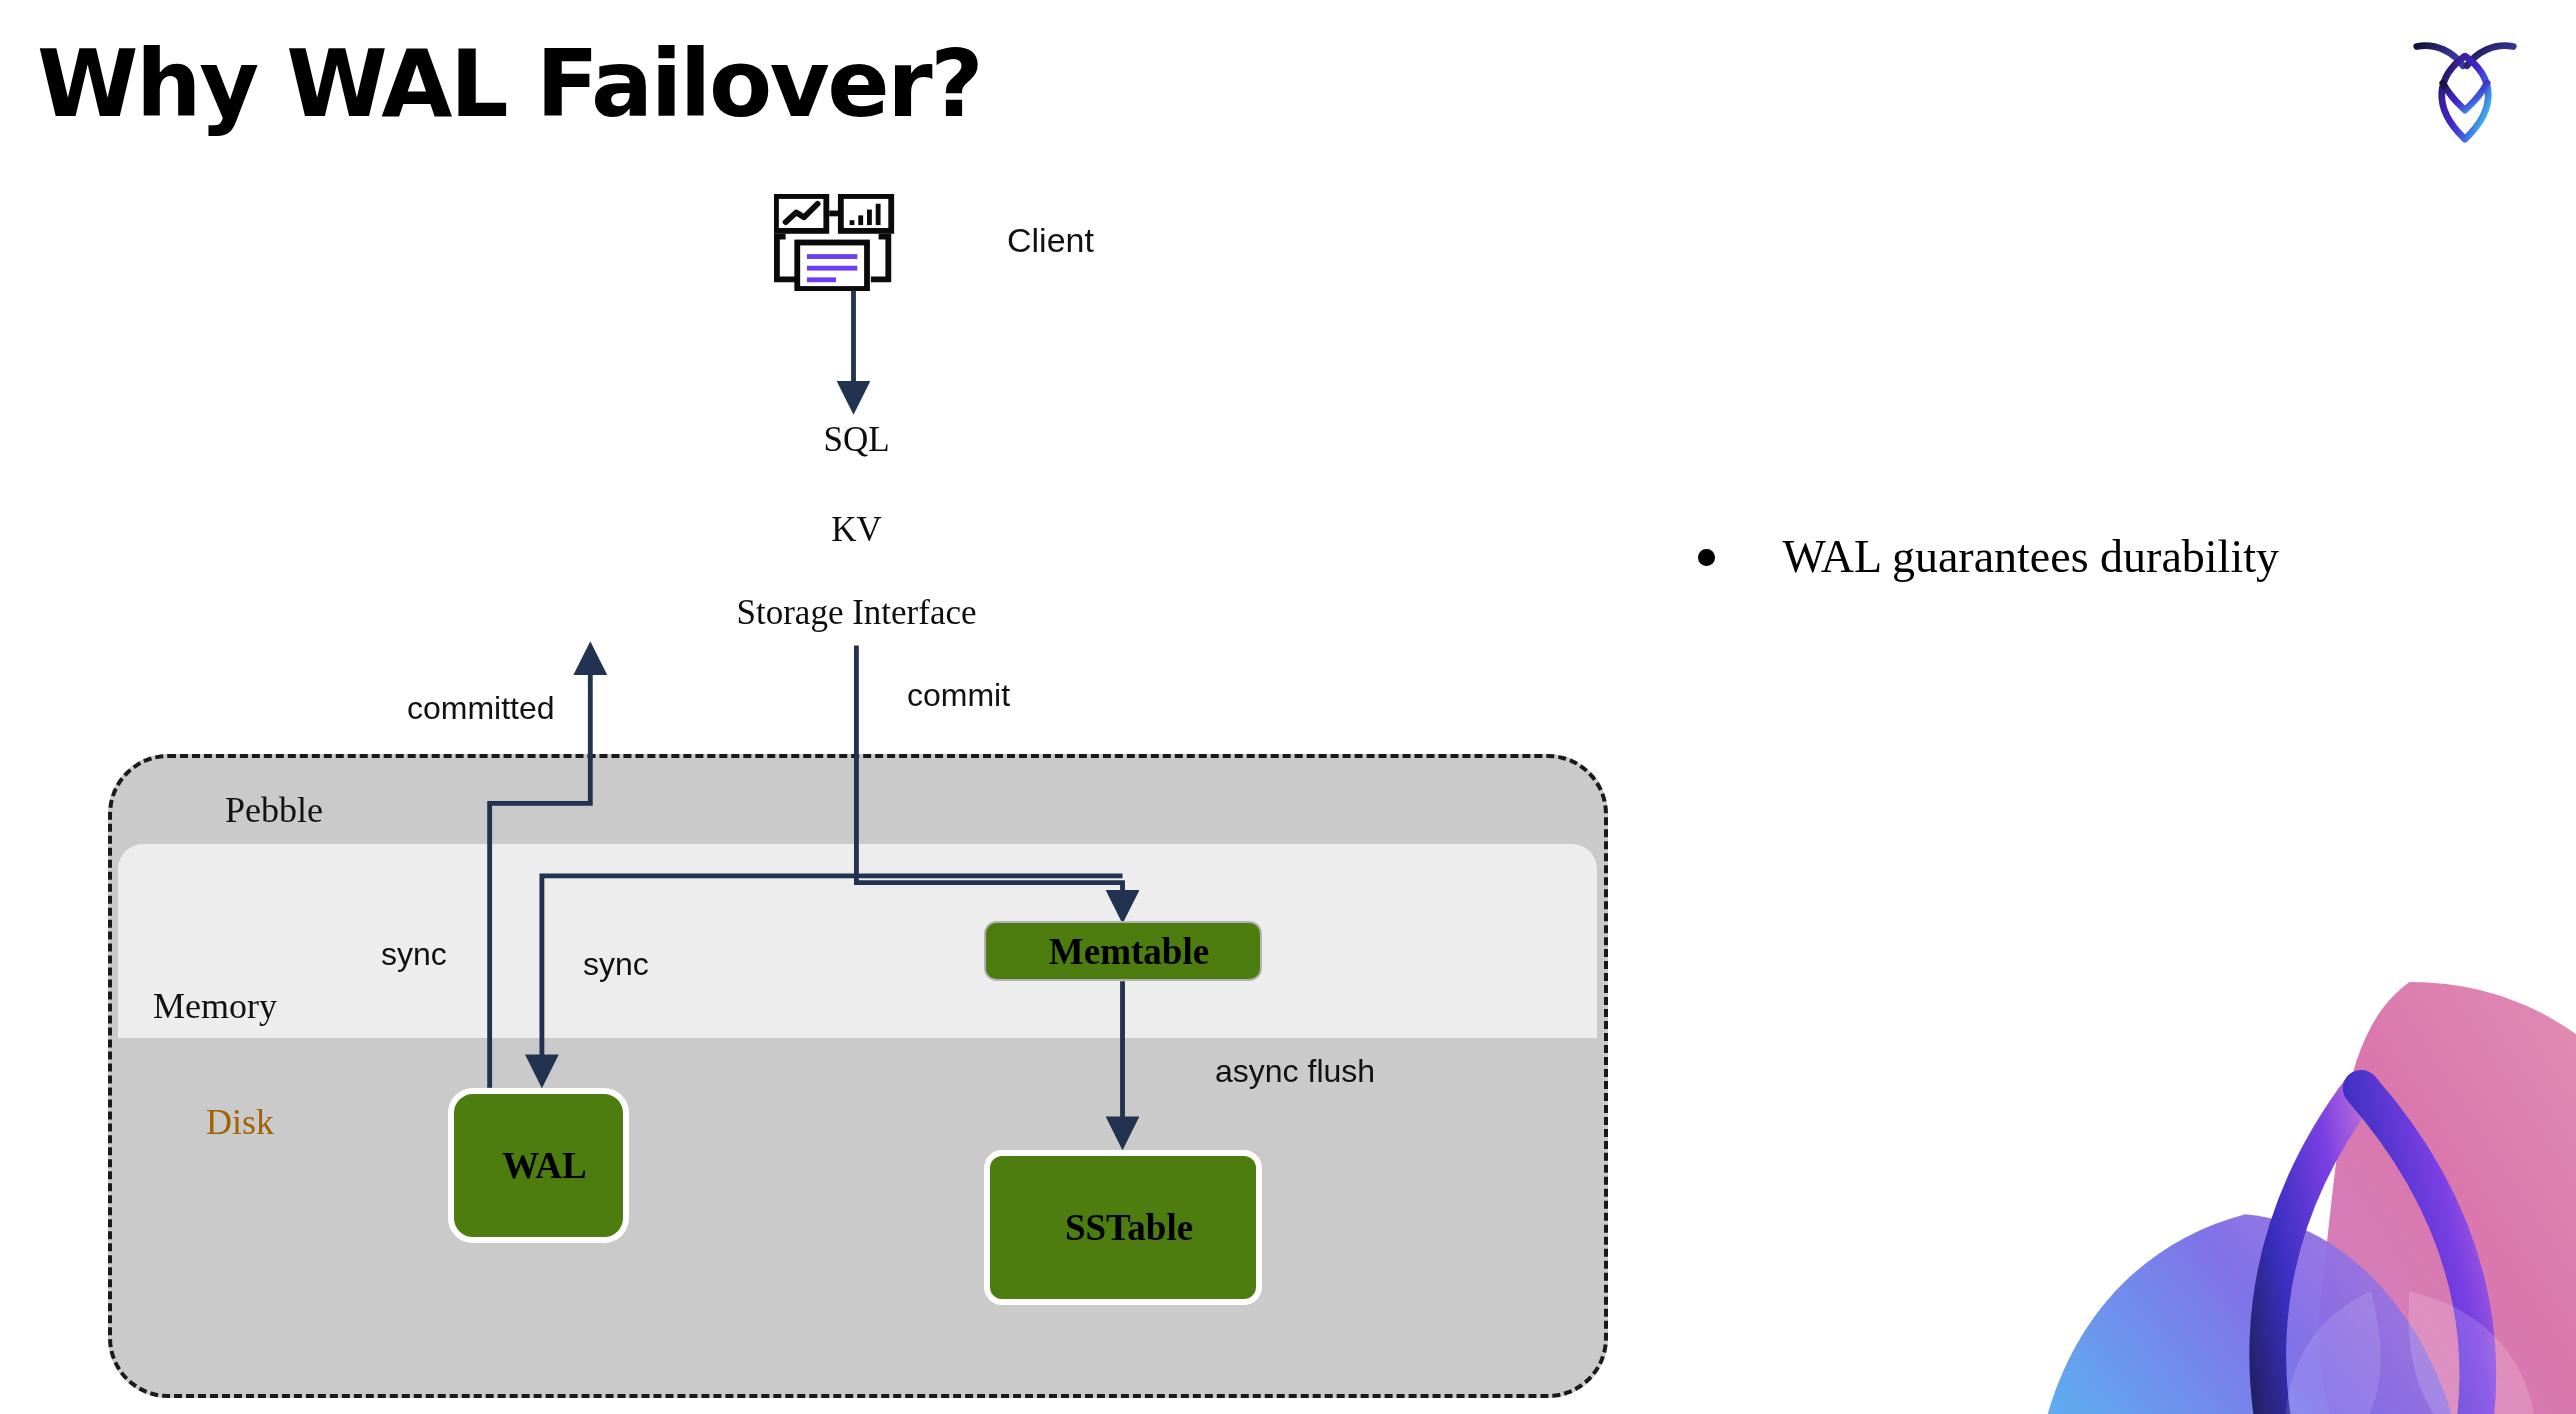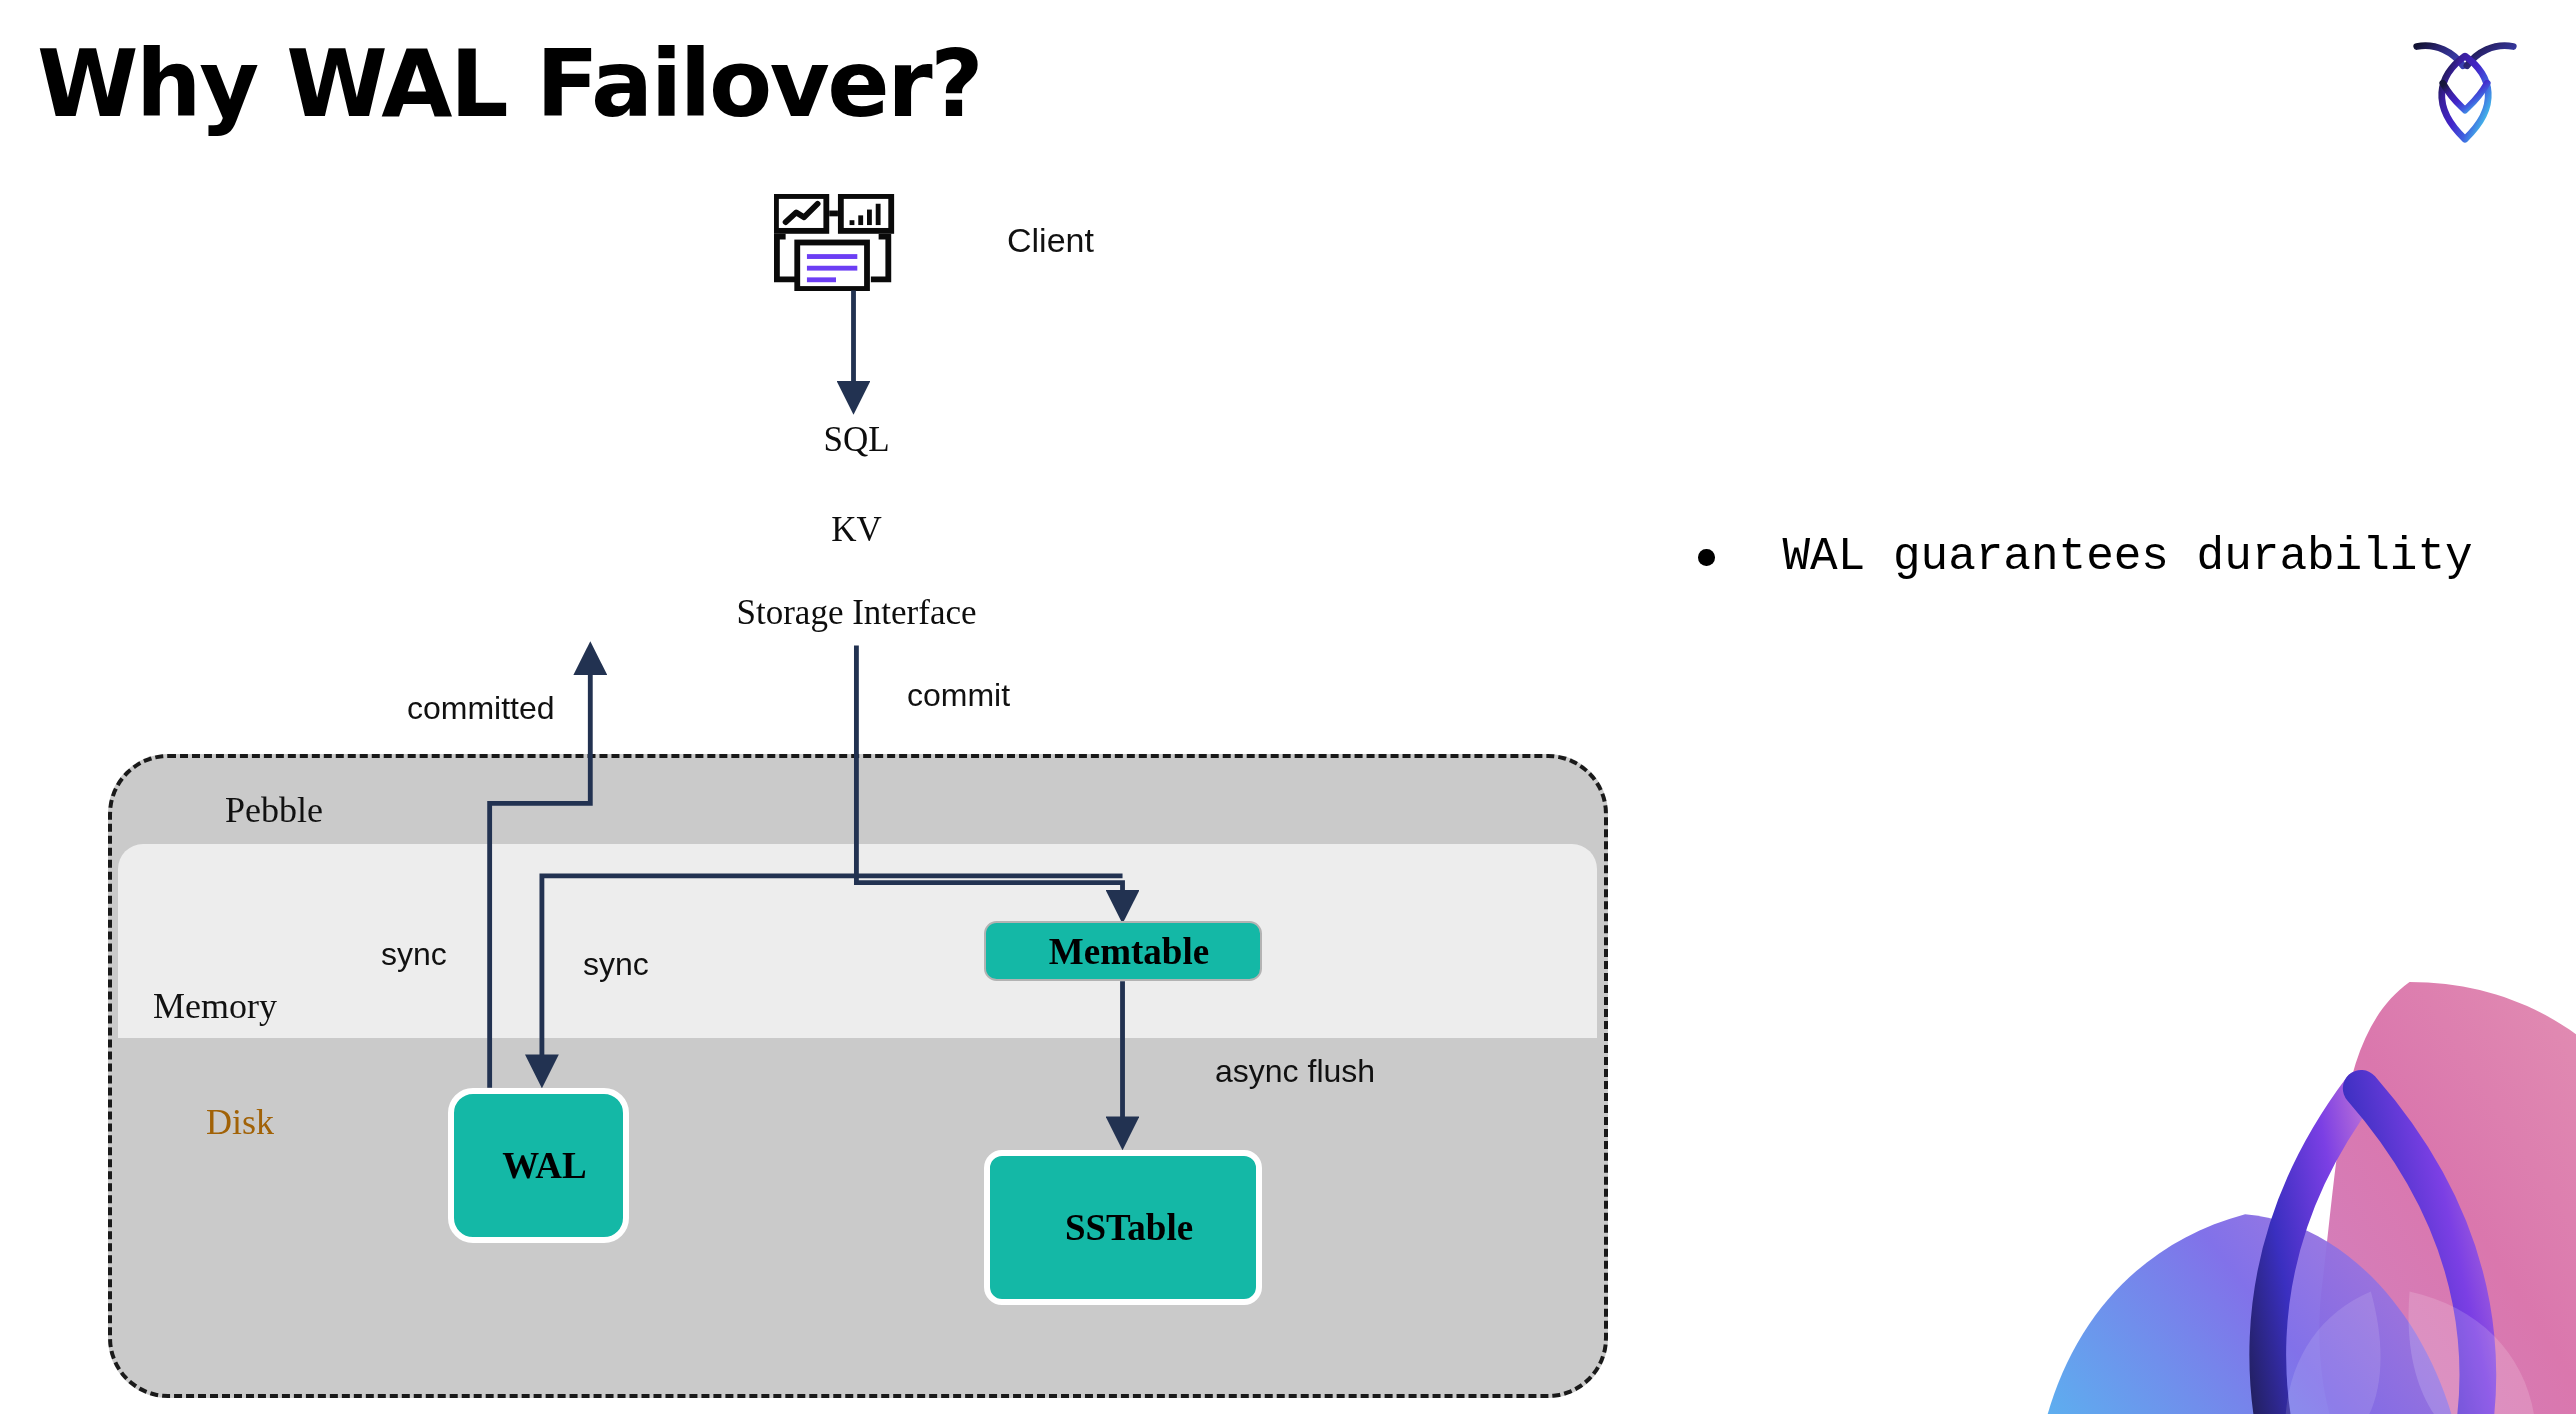--- a/index.html
+++ b/index.html
@@ -127,21 +127,21 @@
     left: 206px;
     top: 1101px;
     font-family: "Liberation Serif", serif;
     font-size: 36px;
     color: #a16207;
   }
 
   
   .data-box {
     position: absolute;
-    background: #14b8a6;
+    background: #4d7c0f;
     display: flex;
     align-items: center;
     justify-content: center;
     font-family: "Liberation Serif", serif;
     font-weight: 700;
     font-size: 37px;
     color: #000000;
     box-sizing: border-box;
     padding-left: 12px;
   }
@@ -209,21 +209,21 @@
   .bullet-dot {
     width: 16.5px;
     height: 16.5px;
     border-radius: 50%;
     background: #000000;
     flex: 0 0 auto;
     margin-top: 21px;
     margin-right: 68px;
   }
   .bullet-text {
-    font-family: Liberation Mono, monospace;
+    font-family: Liberation Serif, serif;
     font-size: 46px;
     line-height: 1.28;
     color: #000000;
   }
 </style>
 </head>
 <body>
 
 <div id="slide-title">Why WAL Failover?</div>
 

